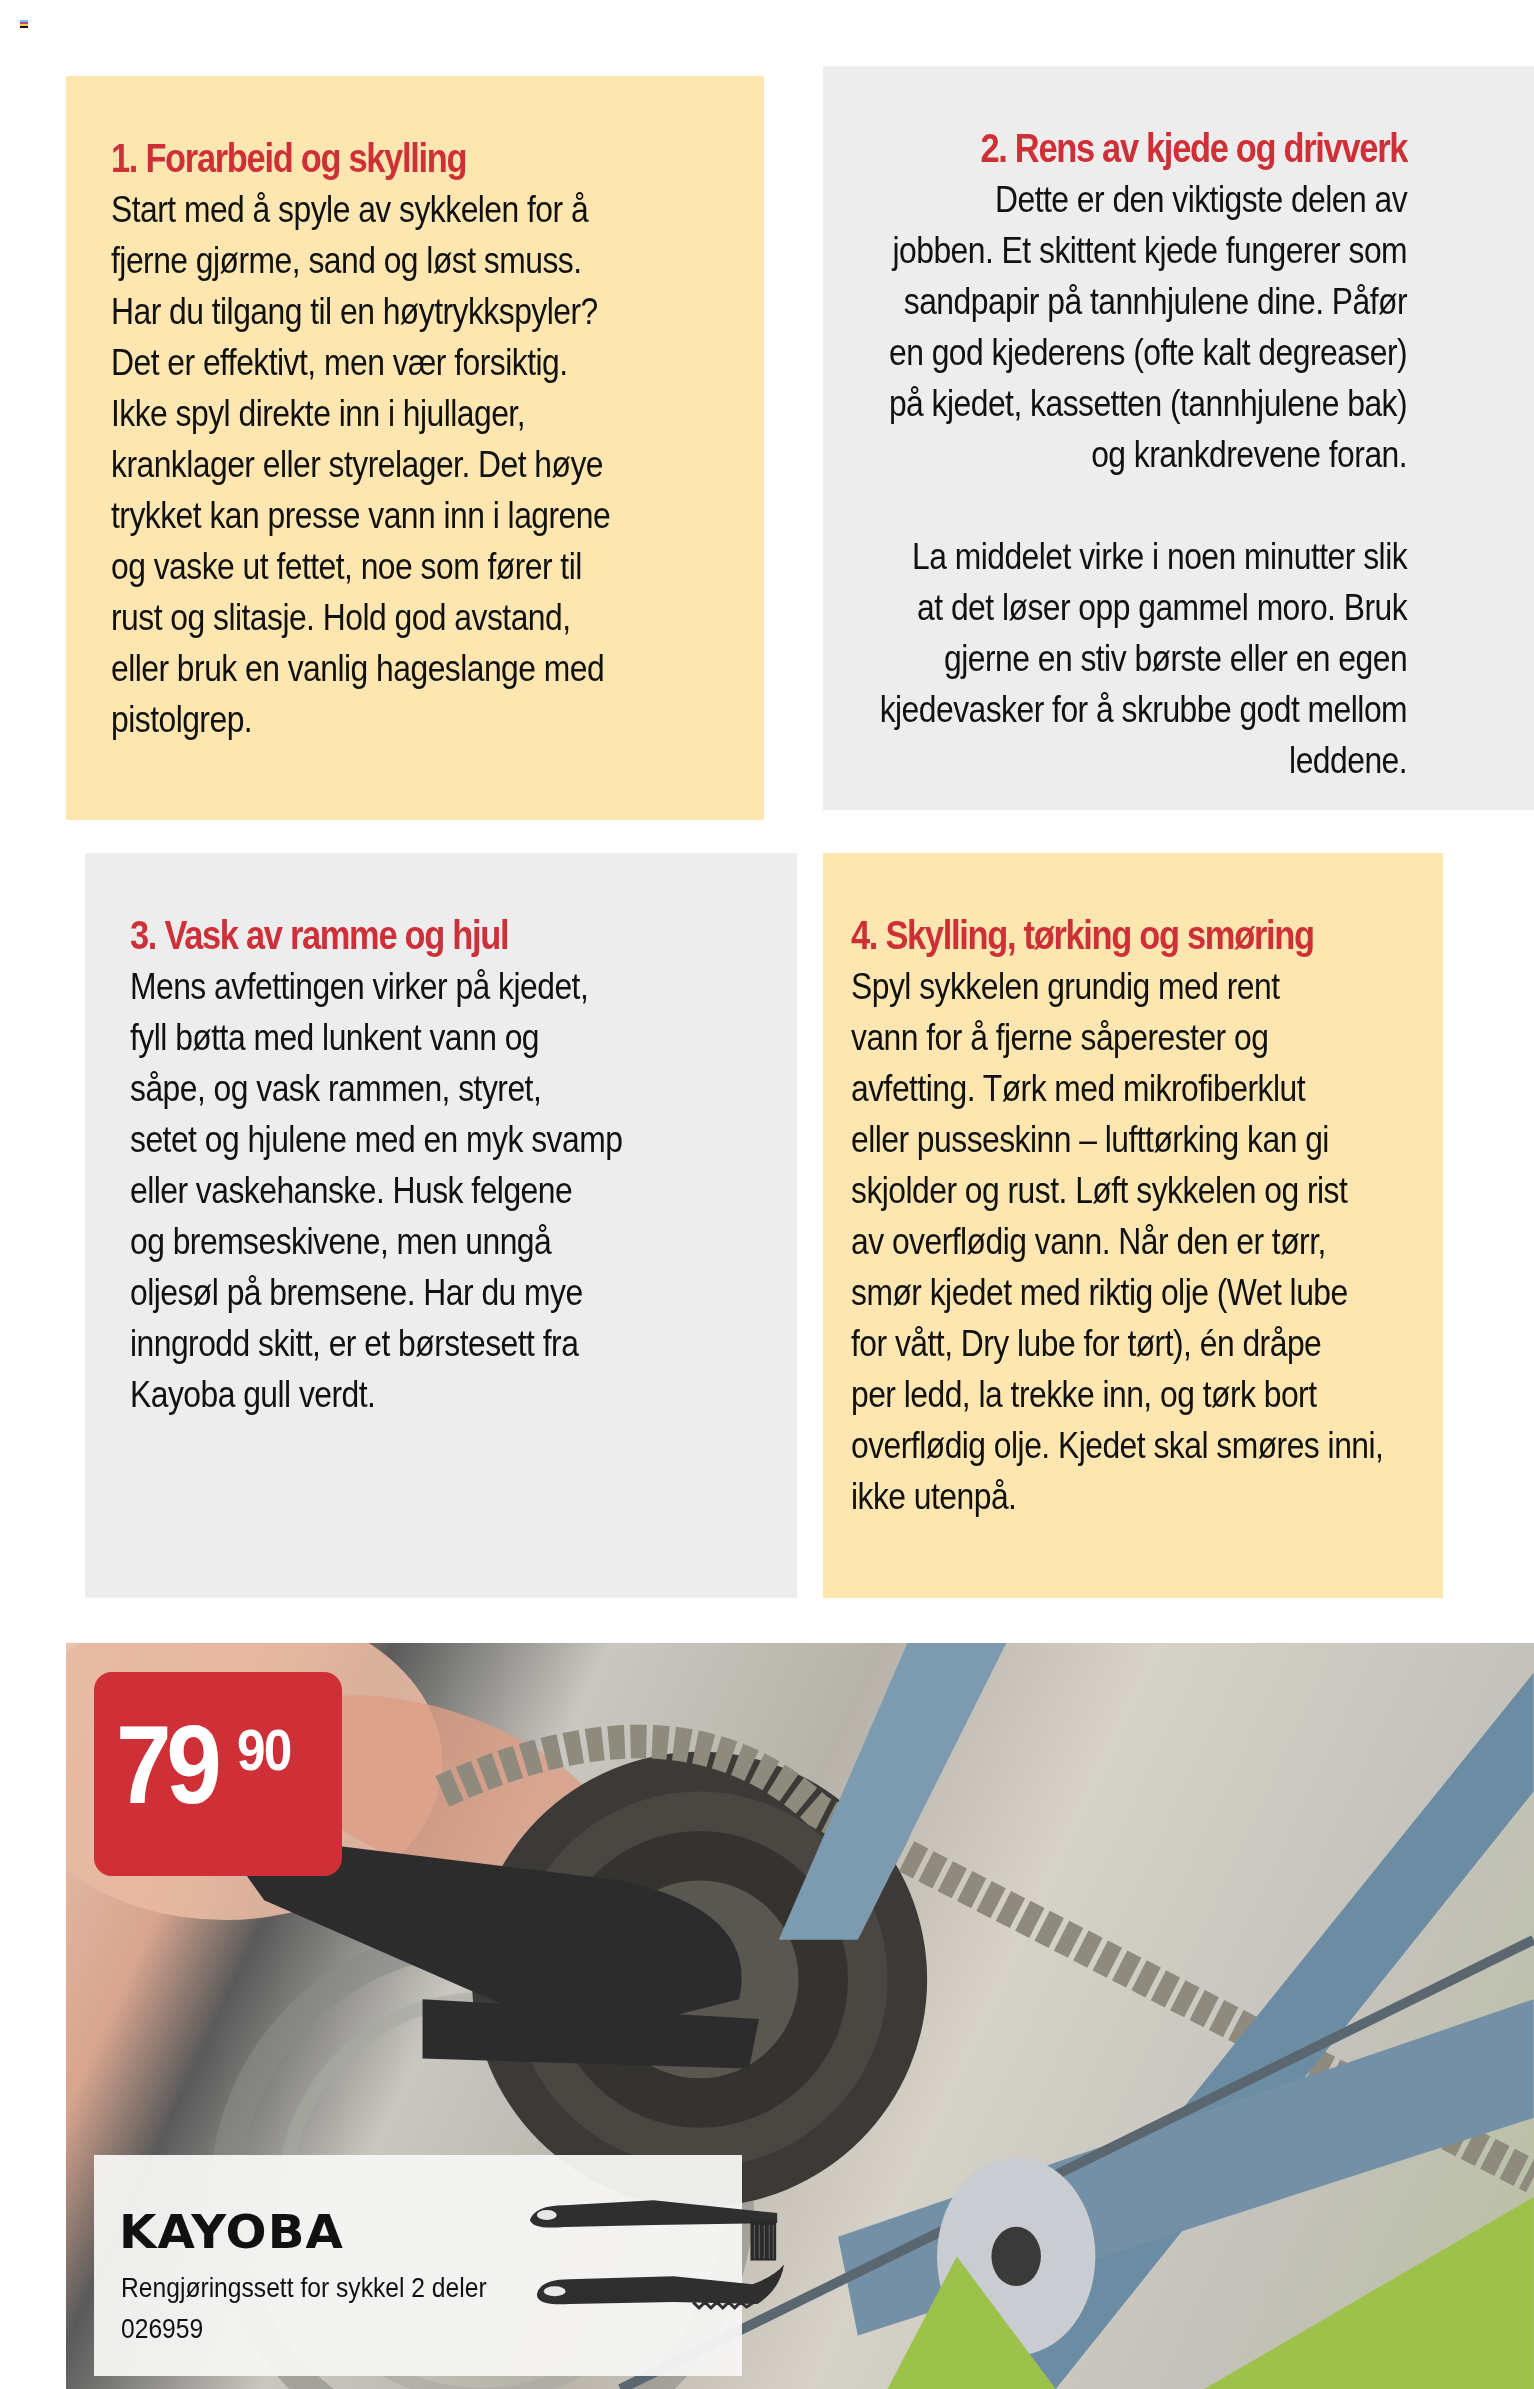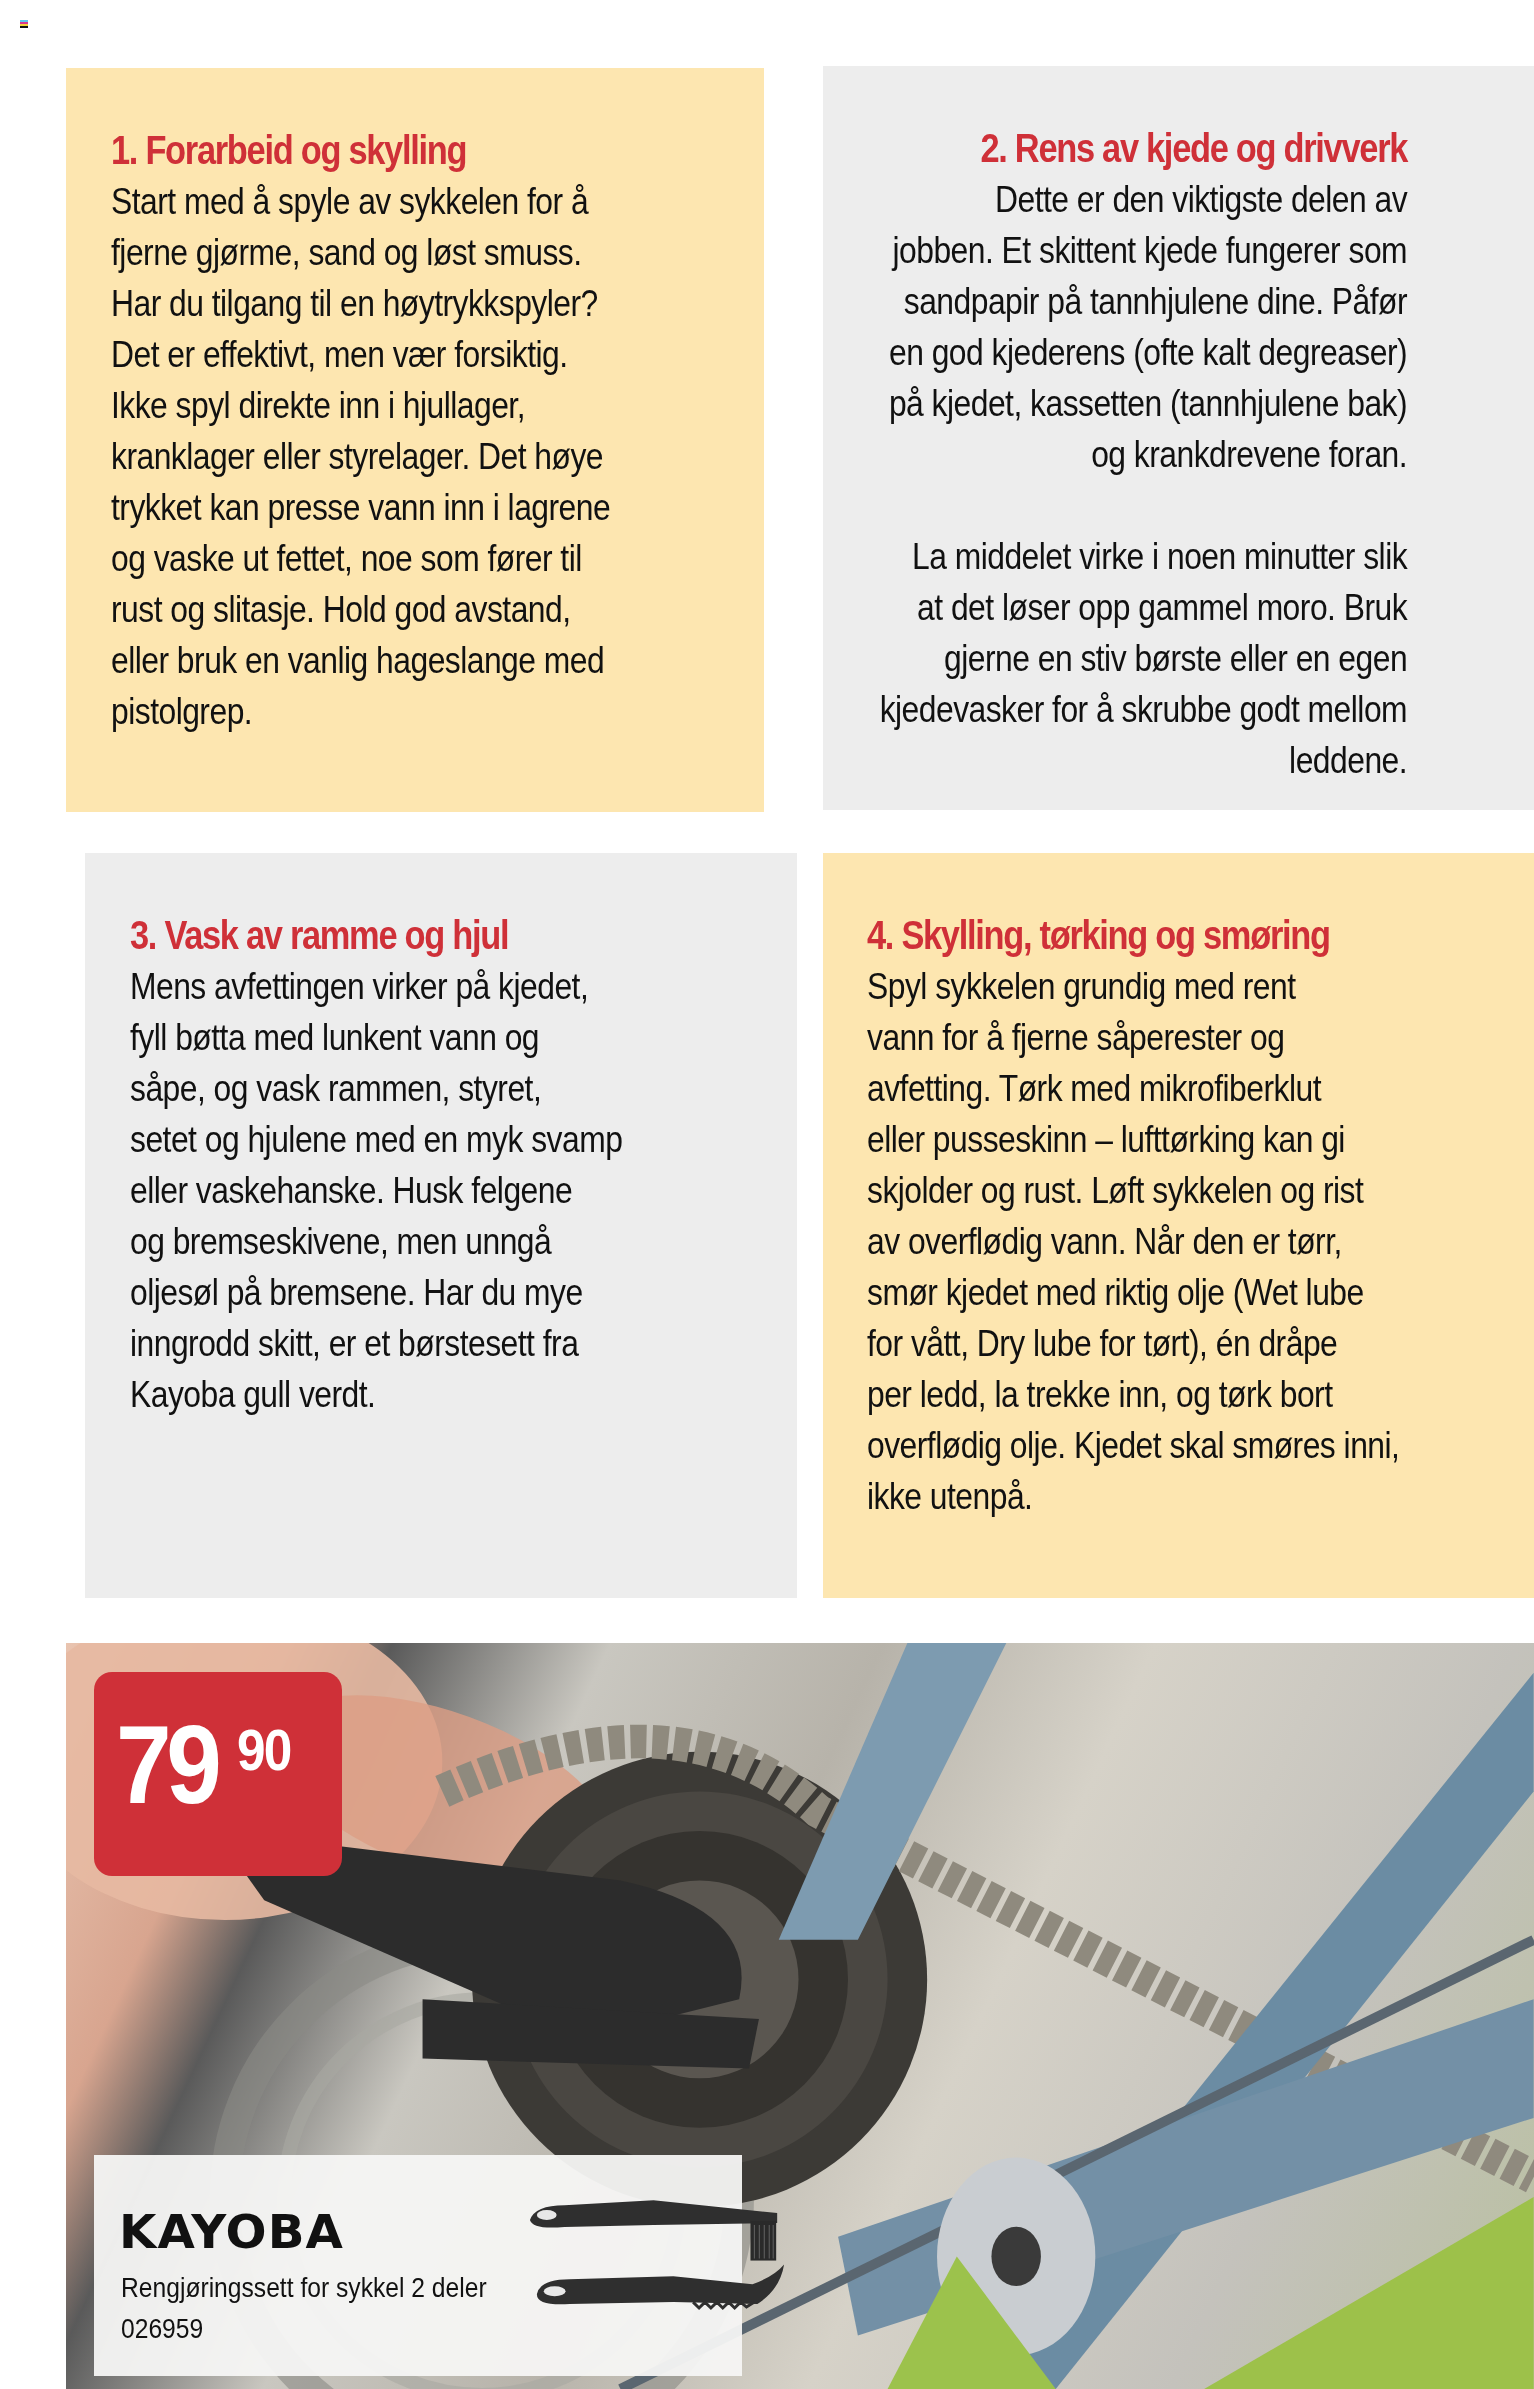--- a/index.html
+++ b/index.html
@@ -5,24 +5,24 @@
   * { box-sizing: border-box; margin: 0; padding: 0; }
   html, body { width: 1535px; height: 2390px; background: #ffffff; overflow: hidden; }
   body { position: relative; font-family: "Liberation Sans", "DejaVu Sans", sans-serif; color: #111; }
 
   .print-mark { position: absolute; left: 20px; top: 20px; width: 8px; display: flex; flex-direction: column; }
   .print-mark span { display: block; height: 2px; }
 
   .panel { position: absolute; padding: 57px 40px 0 45px; }
   .panel.yellow { background: #fde6b0; }
   .panel.gray { background: #ededed; }
-  .p1 { left: 66px; top: 68px; width: 698px; height: 744px; }
+  .p1 { left: 66px; top: 76px; width: 698px; height: 744px; }
   .p2 { left: 823px; top: 66px; width: 712px; height: 744px; padding-left: 44px; text-align: right; }
   .p3 { left: 66px; top: 853px; width: 712px; height: 745px; margin-left: 19px; }
-  .p4 { left: 823px; top: 853px; width: 712px; height: 745px; padding-left: 44px; }
+  .p4 { left: 823px; top: 853px; width: 620px; height: 745px; padding-left: 28px; }
 
   .panel h2 {
     font-family: "Liberation Sans", sans-serif;
     font-weight: bold;
     color: #cf3038;
     font-size: 40px;
     line-height: 51px;
     letter-spacing: -1.5px;
     transform: scaleX(0.86);
     transform-origin: left center;

